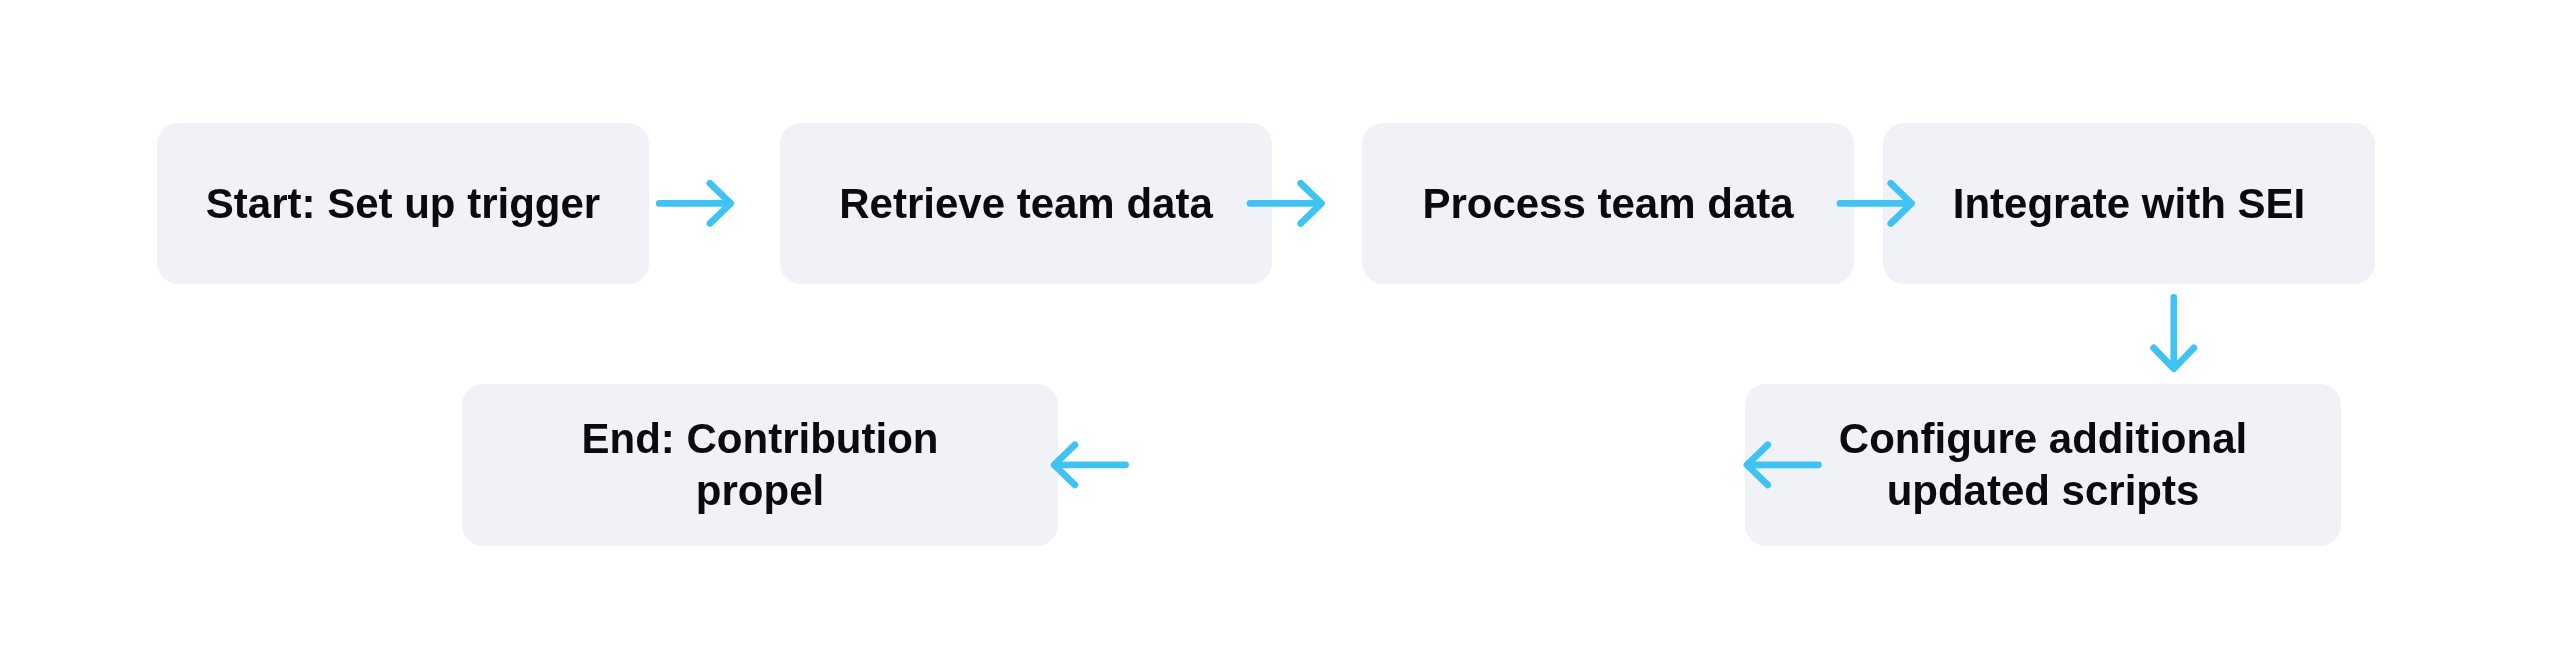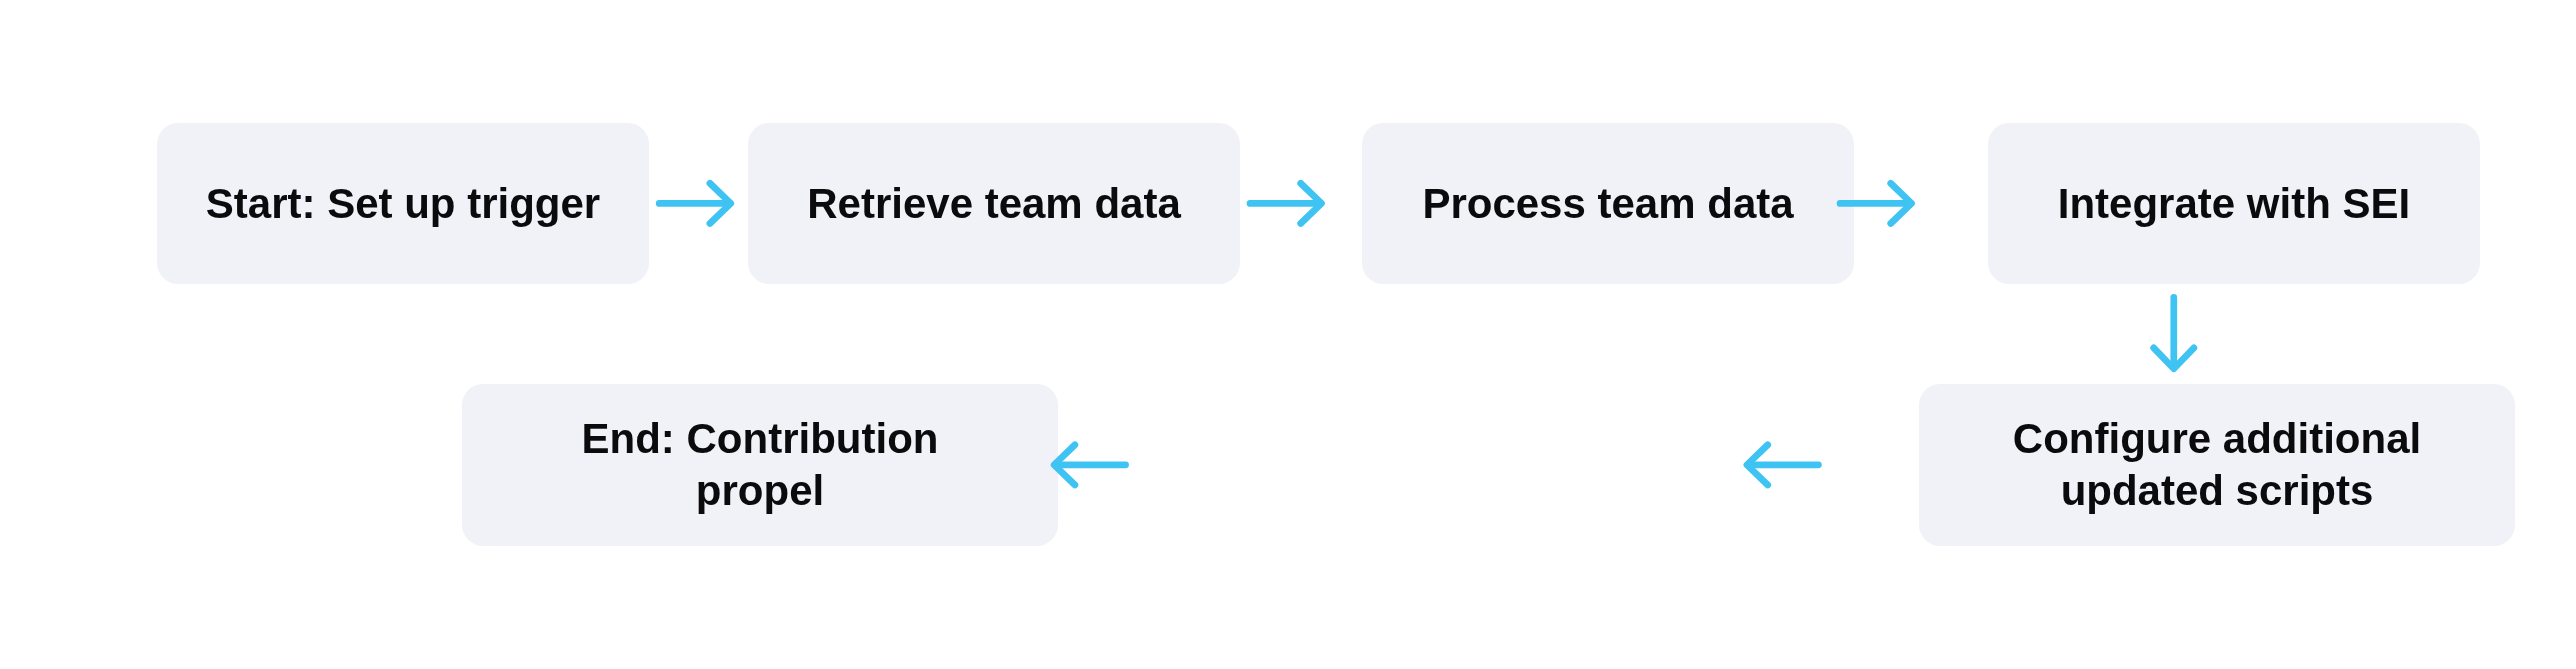--- a/index.html
+++ b/index.html
@@ -32,24 +32,24 @@
     font-weight: 700;
     font-size: 42px;
     line-height: 52px;
     text-align: center;
     letter-spacing: 0px;
   }
   .node .line { white-space: nowrap; display: block; }
   .row1 { top: 123px; width: 492px; height: 161px; }
   .row2 { top: 384px; width: 596px; height: 162px; }
   .n-start     { left: 157px; }
-  .n-retrieve  { left: 748px; }
+  .n-retrieve  { left: 780px; }
   .n-process   { left: 1362px; }
-  .n-integrate { left: 1988px; }
-  .n-configure { left: 1919px; }
+  .n-integrate { left: 1883px; }
+  .n-configure { left: 1745px; }
   .n-save      { left: 1131px; }
   .n-end       { left: 462px; }
   svg.edges {
     position: absolute;
     left: 0; top: 0;
     width: 2576px; height: 669px;
     pointer-events: none;
   }
   svg.edges line, svg.edges polyline {
     stroke: var(--arrow);

